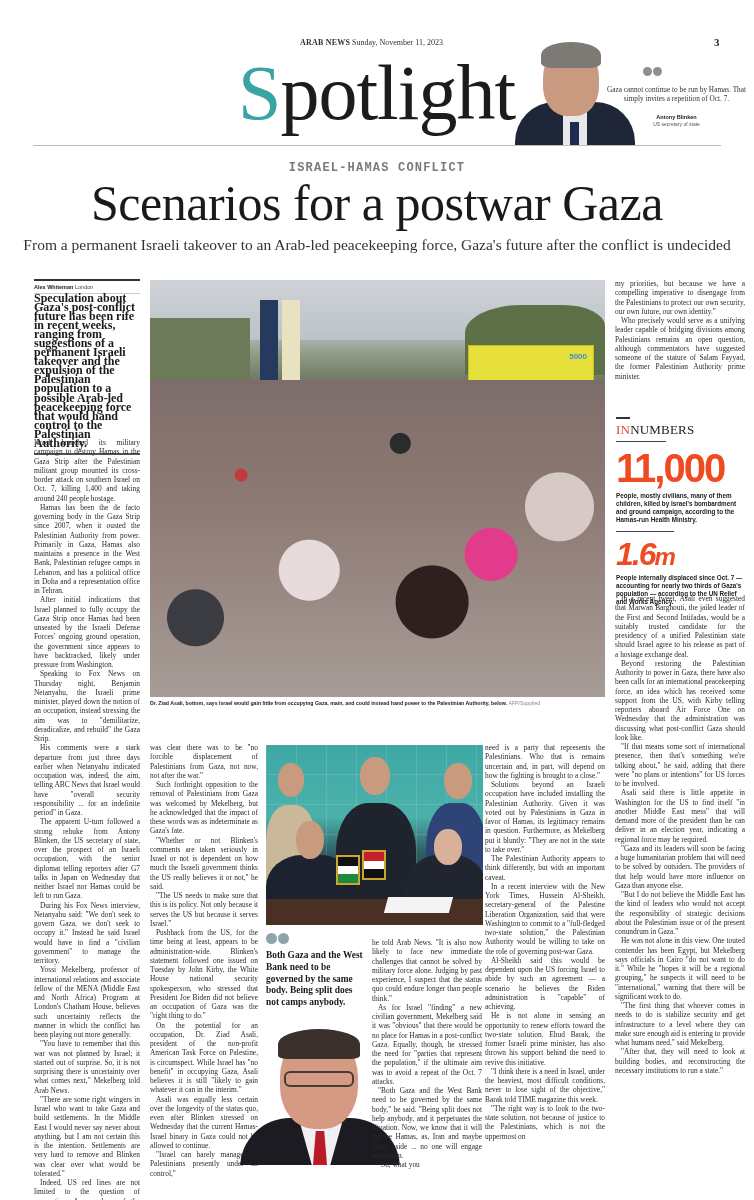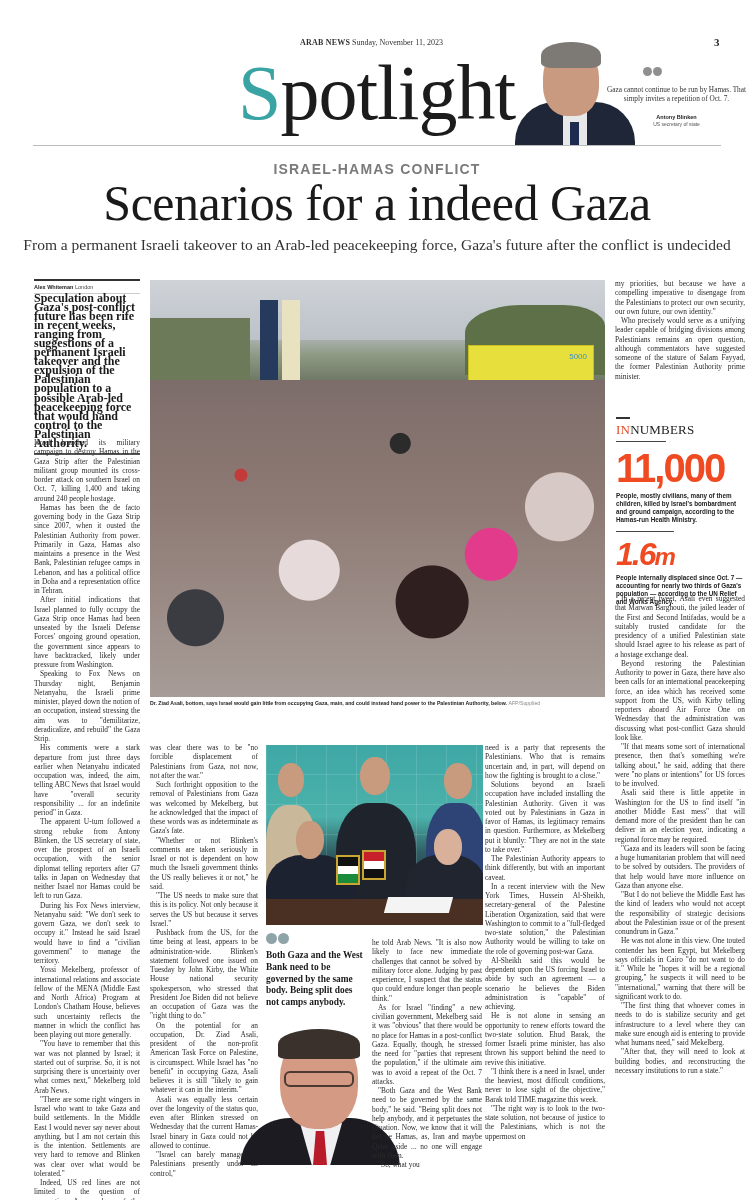--- a/index.html
+++ b/index.html
@@ -21,21 +21,21 @@
   .blinken-photo .hair { position: absolute; left: 36px; top: 2px; width: 60px; height: 26px; background: #7d7a76; border-radius: 50% 50% 20% 20%; }
 
   .quote-mark-top { position: absolute; left: 643px; top: 67px; display: flex; gap: 1px; }
   .qdot { width: 9px; height: 9px; border-radius: 50%; background: #8f8f8f; }
   .blinken-quote { position: absolute; left: 605px; top: 86px; width: 143px; font-size: 7.3px; line-height: 8.5px; text-align: center; color: #333; }
   .blinken-name { position: absolute; left: 605px; top: 114px; width: 143px; font-size: 5.5px; text-align: center; font-family: "Liberation Sans", sans-serif; font-weight: 700; }
   .blinken-role { position: absolute; left: 605px; top: 121px; width: 143px; font-size: 5px; text-align: center; font-family: "Liberation Sans", sans-serif; color: #555; }
 
   .rule-top { position: absolute; left: 33px; right: 33px; top: 145px; height: 1px; background: #bbb; }
 
-  .kicker { position: absolute; left: 0; width: 754px; top: 161px; text-align: center; font-family: Liberation Sans, sans-serif; font-weight: 700; font-size: 14px; letter-spacing: 1.2px; color: #7a7a7a; }
+  .kicker { position: absolute; left: 0; width: 754px; top: 161px; text-align: center; font-family: Liberation Mono, monospace; font-weight: 700; font-size: 12px; letter-spacing: 1.2px; color: #7a7a7a; }
   .headline { position: absolute; left: 0; width: 754px; top: 174px; text-align: center; font-size: 50px; line-height: 58px; color: #1a1a1a; letter-spacing: -0.5px; }
   .standfirst { position: absolute; left: 0; width: 754px; top: 236px; text-align: center; font-size: 15.5px; color: #333; }
 
   .col { position: absolute; font-size: 7.4px; line-height: 9.25px; text-align: justify; color: #2a2a2a; hyphens: auto; }
   .col p { text-indent: 6px; }
   .col p.noindent { text-indent: 0; }
 
   .byline-wrap { position: absolute; left: 34px; top: 279px; width: 106px; }
   .byline-wrap .rule-dark { height: 1.5px; background: #333; }
   .byline { font-family: "Liberation Sans", sans-serif; font-size: 5.5px; margin: 3px 0 3px; color: #444; }
@@ -43,21 +43,21 @@
   .byline-wrap .rule-light { height: 1px; background: #ccc; }
   .intro { font-family: "Liberation Serif", serif; font-weight: 700; font-size: 12px; line-height: 9.1px; color: #1a1a1a; }
   .byline-wrap .rule-dark2 { height: 1.5px; background: #555; margin-top: 5px; }
 
   .main-photo { position: absolute; left: 150px; top: 280px; width: 455px; height: 417px; overflow: hidden;
     background: linear-gradient(180deg, #c8ccd2 0%, #b9bdc3 12%, #8f9a84 18%, #6f7966 24%, #a6a39d 30%, #9e8f88 40%, #7f6a66 55%, #8b7a73 70%, #a29892 85%, #b3aaa4 100%); }
   .main-photo .sky { position: absolute; left: 0; top: 0; width: 100%; height: 60px; background: linear-gradient(180deg, #cfd3d8, #bcc2c8); }
   .main-photo .trees-r { position: absolute; right: 0; top: 25px; width: 140px; height: 70px; background: #5d7048; border-radius: 40% 30% 0 0; }
   .main-photo .trees-l { position: absolute; left: 0; top: 38px; width: 100px; height: 70px; background: #6c7a5a; }
   .main-photo .billboard { position: absolute; left: 318px; top: 65px; width: 126px; height: 45px; background: #e6df3c; border: 1px solid #cbbf20; }
-  .main-photo .billboard span { position: absolute; right: 6px; top: 6px; font-family: "Liberation Sans", sans-serif; font-size: 8px; color: #3f8fd4; font-weight: 400; }
+  .main-photo .billboard span { position: absolute; right: 6px; top: 6px; font-family: "Liberation Sans", sans-serif; font-size: 8px; color: #3f8fd4; font-weight: 700; }
   .main-photo .crowd { position: absolute; left: 0; top: 100px; width: 100%; height: 317px;
     background:
       radial-gradient(circle at 20% 30%, #c23a3a 0 6px, transparent 7px),
       radial-gradient(circle at 55% 20%, #2b2b2b 0 10px, transparent 11px),
       radial-gradient(circle at 75% 55%, #e23b8c 0 26px, transparent 27px),
       radial-gradient(circle at 35% 60%, #e7dada 0 30px, transparent 31px),
       radial-gradient(circle at 62% 70%, #2f1f1f 0 36px, transparent 37px),
       radial-gradient(circle at 90% 40%, #d7c9c5 0 34px, transparent 35px),
       radial-gradient(circle at 10% 75%, #3b3b42 0 28px, transparent 29px),
       linear-gradient(180deg, #7d6d6a 0%, #8e7a74 40%, #a79c97 100%); }
@@ -127,21 +127,21 @@
     <div class="qdot"></div>
     <div class="qdot"></div>
   </div>
 <div class="blinken-quote">Gaza cannot continue to be run by Hamas. That simply invites a repetition of Oct. 7.</div>
 <div class="blinken-name">Antony Blinken</div>
 <div class="blinken-role">US secretary of state</div>
 
 <div class="rule-top"></div>
 
 <div class="kicker">ISRAEL-HAMAS CONFLICT</div>
-<h1 class="headline" style="font-weight:400;">Scenarios for a indeed Gaza</h1>
+<h1 class="headline" style="font-weight:400;">Scenarios for a postwar Gaza</h1>
 <div class="standfirst">From a permanent Israeli takeover to an Arab-led peacekeeping force, Gaza's future after the conflict is undecided</div>
 
 <div class="byline-wrap">
   <div class="rule-dark"></div>
   <div class="byline">
     <b>Alex Whiteman</b>
     <span>London</span>
   </div>
   <div class="rule-light"></div>
   <div class="intro">Speculation about Gaza's post-conflict future has been rife in recent weeks, ranging from suggestions of a permanent Israeli takeover and the expulsion of the Palestinian population to a possible Arab-led peacekeeping force that would hand control to the Palestinian Authority.</div>

